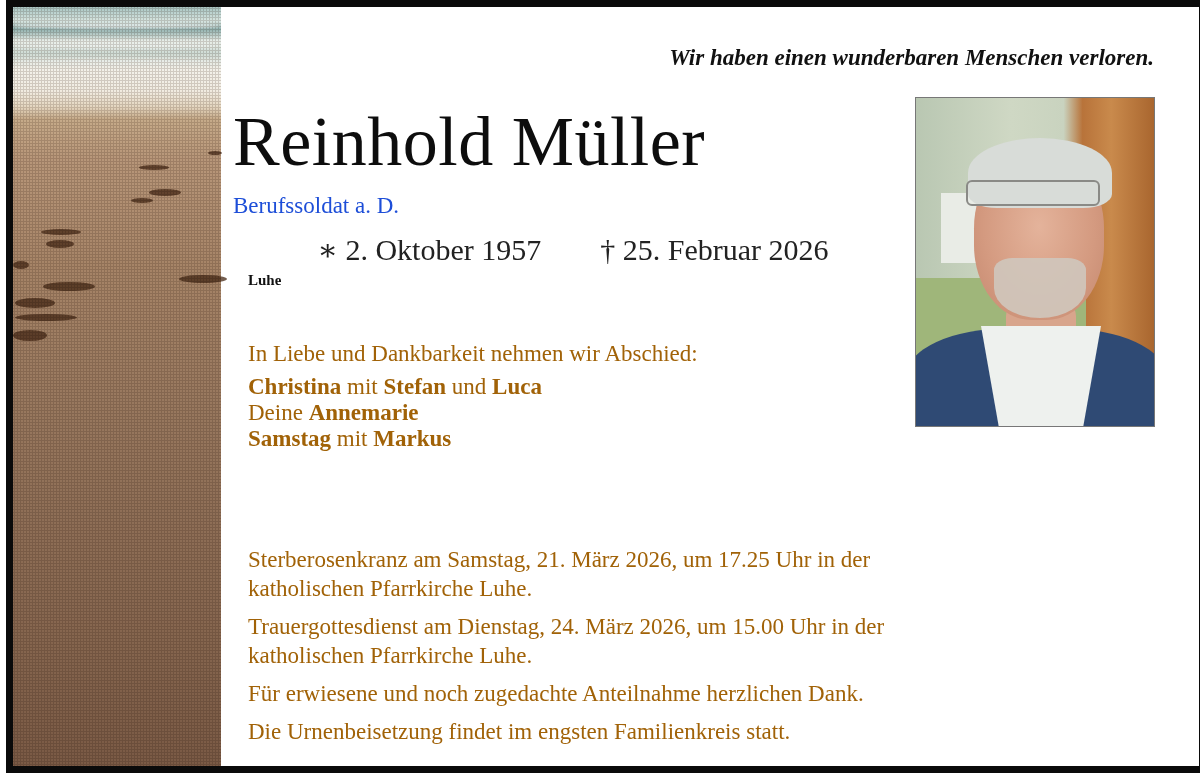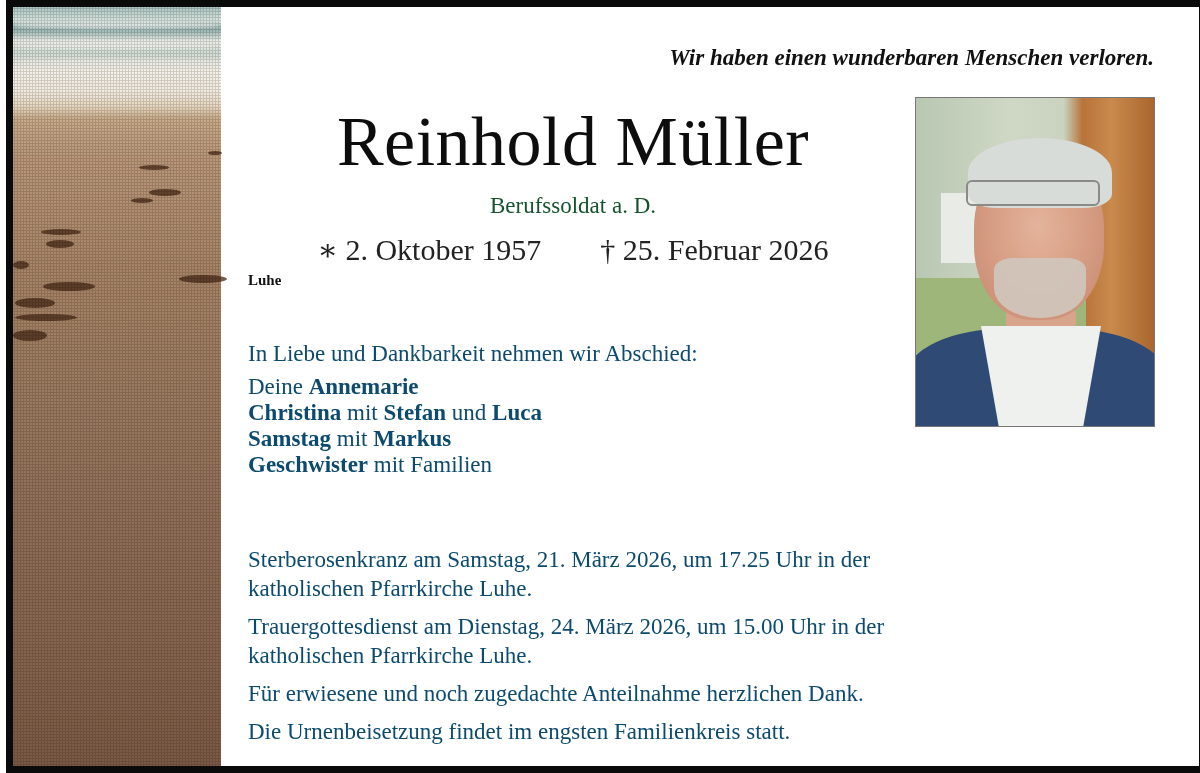--- a/index.html
+++ b/index.html
@@ -65,39 +65,39 @@
   .photo .beard { position: absolute; left: 78px; top: 160px; width: 92px; height: 60px; background: #cfc6bd; border-radius: 20% 20% 50% 50%; opacity: .9; }
   .photo .glasses { position: absolute; left: 50px; top: 82px; width: 130px; height: 22px; border: 2px solid #8a8a86; border-radius: 6px; }
 
   .tagline {
     position: absolute; right: 45px; top: 38px;
     font-size: 23px; font-weight: bold; font-style: italic; color: #111;
     white-space: nowrap;
   }
   .name {
     position: absolute; left: 220px; width: 680px; top: 100px;
-    text-align: center; font-size: 70px; line-height: 1; color: #0d0d0d;
+    font-size: 70px; line-height: 1; color: #0d0d0d;
     letter-spacing: 0.5px;
   }
   .profession {
     position: absolute; left: 220px; width: 680px; top: 186px;
-    text-align: center; font-size: 23px; color: #14532d;
+    font-size: 23px; color: #1d4ed8;
   }
   .dates {
     position: absolute; left: 220px; width: 680px; top: 225px;
     text-align: center; font-size: 30px; color: #222; white-space: nowrap;
   }
   .dates .sep { display: inline-block; width: 44px; }
   .place {
     position: absolute; left: 235px; top: 265px;
     font-size: 15px; font-weight: bold; color: #111;
   }
   .block {
     position: absolute; left: 235px;
-    font-size: 23px; line-height: 26px; color: #0c4a6e;
+    font-size: 23px; line-height: 26px; color: #a16207;
   }
   .intro { top: 334px; }
   .family { top: 367px; }
   .family b { font-weight: bold; }
   .services { top: 538px; width: 760px; }
   .services p { margin: 0 0 9px 0; line-height: 29px; }
   .services p span { display: block; }
 </style>
 </head>
 <body>
@@ -145,30 +145,27 @@
     <div class="face"></div>
     <div class="hair"></div>
     <div class="beard"></div>
     <div class="glasses"></div>
   </div>
 
   <div class="block intro">In Liebe und Dankbarkeit nehmen wir Abschied:</div>
 
   <div class="block family">
     <div>
+      <b>Christina</b><span> mit </span><b>Stefan</b><span> und </span><b>Luca</b>
+    </div>
+    <div>
       <span>Deine </span><b>Annemarie</b>
     </div>
     <div>
-      <b>Christina</b><span> mit </span><b>Stefan</b><span> und </span><b>Luca</b>
-    </div>
-    <div>
       <b>Samstag</b><span> mit </span><b>Markus</b>
-    </div>
-    <div>
-      <b>Geschwister</b><span> mit Familien</span>
     </div>
   </div>
 
   <div class="block services">
     <p>
       <span>Sterberosenkranz am Samstag, 21. März 2026, um 17.25 Uhr in der</span>
       <span>katholischen Pfarrkirche Luhe.</span>
     </p>
     <p>
       <span>Trauergottesdienst am Dienstag, 24. März 2026, um 15.00 Uhr in der</span>

